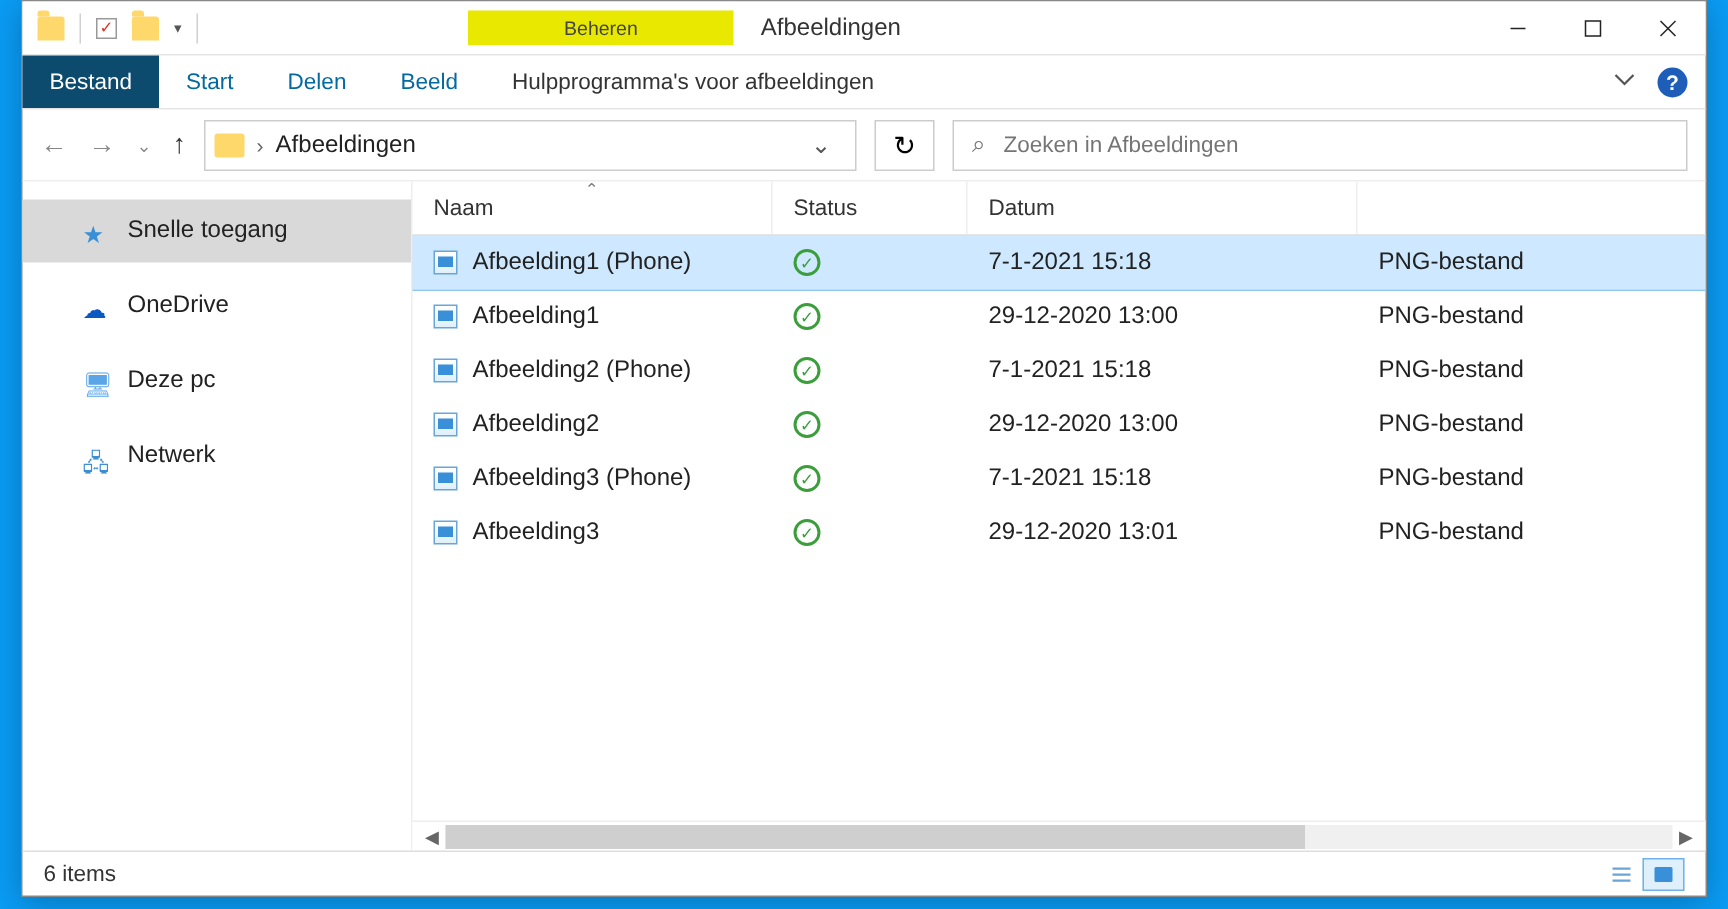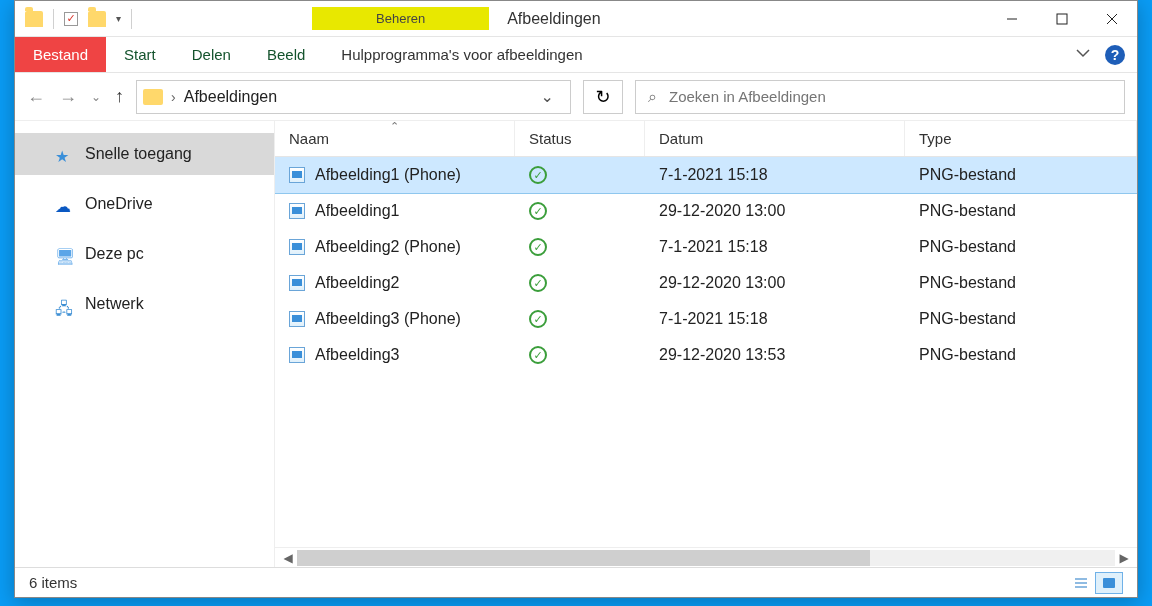--- a/index.html
+++ b/index.html
@@ -18,22 +18,22 @@
   .qat .check { width:14px; height:14px; border:1px solid #999; display:flex;align-items:center;justify-content:center;font-size:11px;color:#d9342b;}
   .qat .chev { font-size:10px; color:#555;}
   .titlebar .ctx-tab { margin-left: 180px; display:flex; flex-direction:column; align-items:center; justify-content:center;}
   .ctx-tab .ctx-label { background:#e8e800; color:#444; font-size:13px; padding:4px 64px; }
   .titlebar .title { flex:0 0 auto; margin-left: 18px; font-size:16px; color:#333; display:flex;align-items:center;}
   .titlebar .winbtns { margin-left:auto; display:flex;}
   .winbtn { width:50px; display:flex; align-items:center; justify-content:center; font-size:16px; color:#222; cursor:default;}
   .winbtn svg { stroke:#222; stroke-width:1; fill:none;}
   
   .ribbon { height: 36px; display:flex; align-items:stretch; border-bottom:1px solid #e5e5e5; font-size:15px;}
-  .ribbon .tab { padding:0 18px; display:flex; align-items:center; color:#14532d; cursor:default;}
-  .ribbon .tab.file { background:#ef4444; color:#fff; padding:0 18px;}
+  .ribbon .tab { padding:0 18px; display:flex; align-items:center; color:#0369a1; cursor:default;}
+  .ribbon .tab.file { background:#0c4a6e; color:#fff; padding:0 18px;}
   .ribbon .tab.ctx { color:#333; }
   .ribbon .right { margin-left:auto; display:flex; align-items:center; gap:14px; padding-right:12px;}
   .ribbon .collapse { color:#666;}
   .help-circle { width:20px;height:20px;border-radius:50%;background:#1e5eb8;color:#fff;display:flex;align-items:center;justify-content:center;font-size:14px;font-weight:bold;}
   
   .navrow { height:48px; display:flex; align-items:center; padding:0 12px; gap:12px; border-bottom:1px solid #eee;}
   .navbtns { display:flex; align-items:center; gap:14px; color:#888; font-size:18px;}
   .navbtns .up { color:#333;}
   .addr { flex:1; height:34px; border:1px solid #ccc; display:flex; align-items:center; padding:0 6px; gap:8px; position:relative;}
   .addr .folder-ic { width:20px; height:16px; background:#ffd86b; border-radius:2px;}
@@ -181,23 +181,20 @@
         <div class="col name">
           <span class="sort-ind">⌃</span>
           <span>Naam</span>
         </div>
         <div class="col status">
             <span>Status</span>
           </div>
         <div class="col date">
             <span>Datum</span>
           </div>
-        <div class="col type">
-            <span>Type</span>
-          </div>
       </div>
       <div class="rows" id="rows">
           <div class="row selected">
             <div class="cell name">
               <span class="file-ic"></span>
               <span>Afbeelding1 (Phone)</span>
             </div>
             <div class="cell status">
               <span class="status-ic">✓</span>
             </div>
@@ -270,21 +267,21 @@
           </div>
           <div class="row">
             <div class="cell name">
               <span class="file-ic"></span>
               <span>Afbeelding3</span>
             </div>
             <div class="cell status">
               <span class="status-ic">✓</span>
             </div>
             <div class="cell date">
-              <span>29-12-2020 13:53</span>
+              <span>29-12-2020 13:01</span>
             </div>
             <div class="cell type">
               <span>PNG-bestand</span>
             </div>
           </div>
         </div>
       <div class="hscroll">
         <span class="arrow">◀</span>
         <div class="track">
             <div class="thumb"></div>

